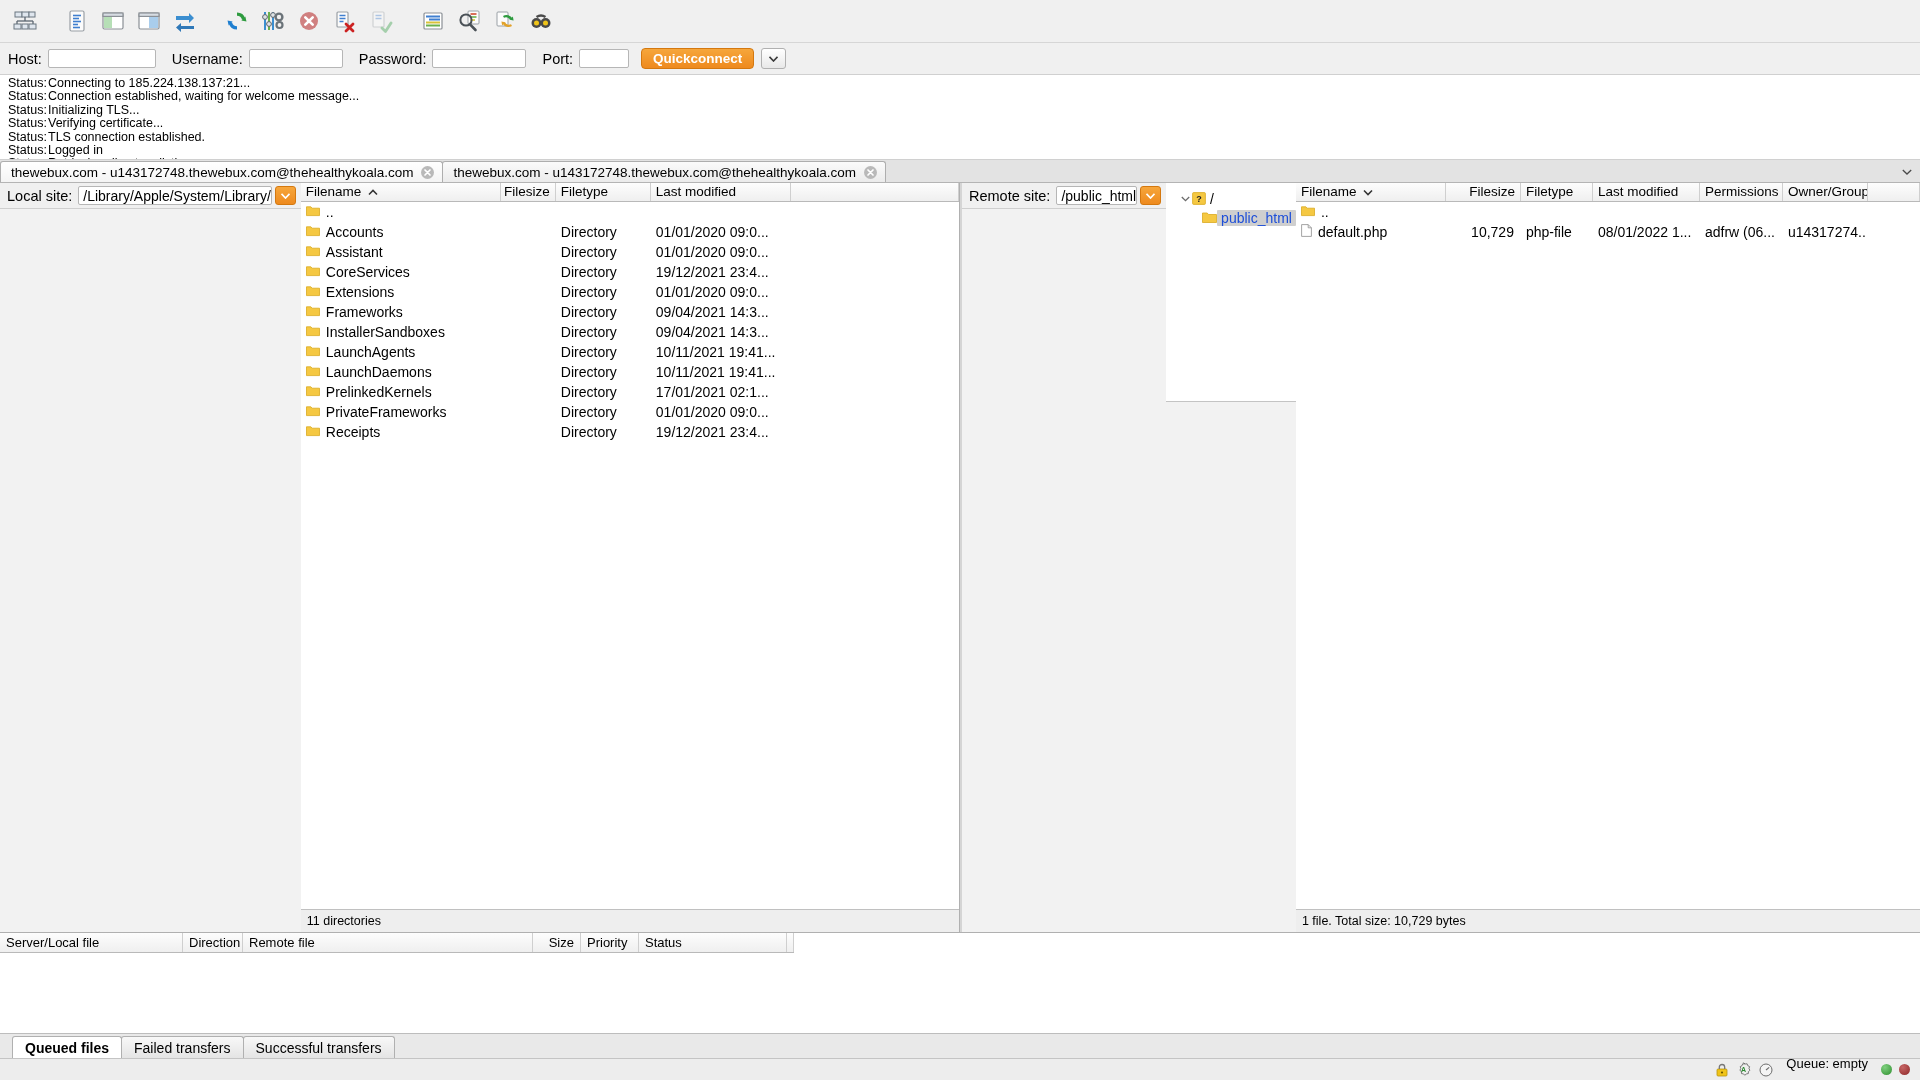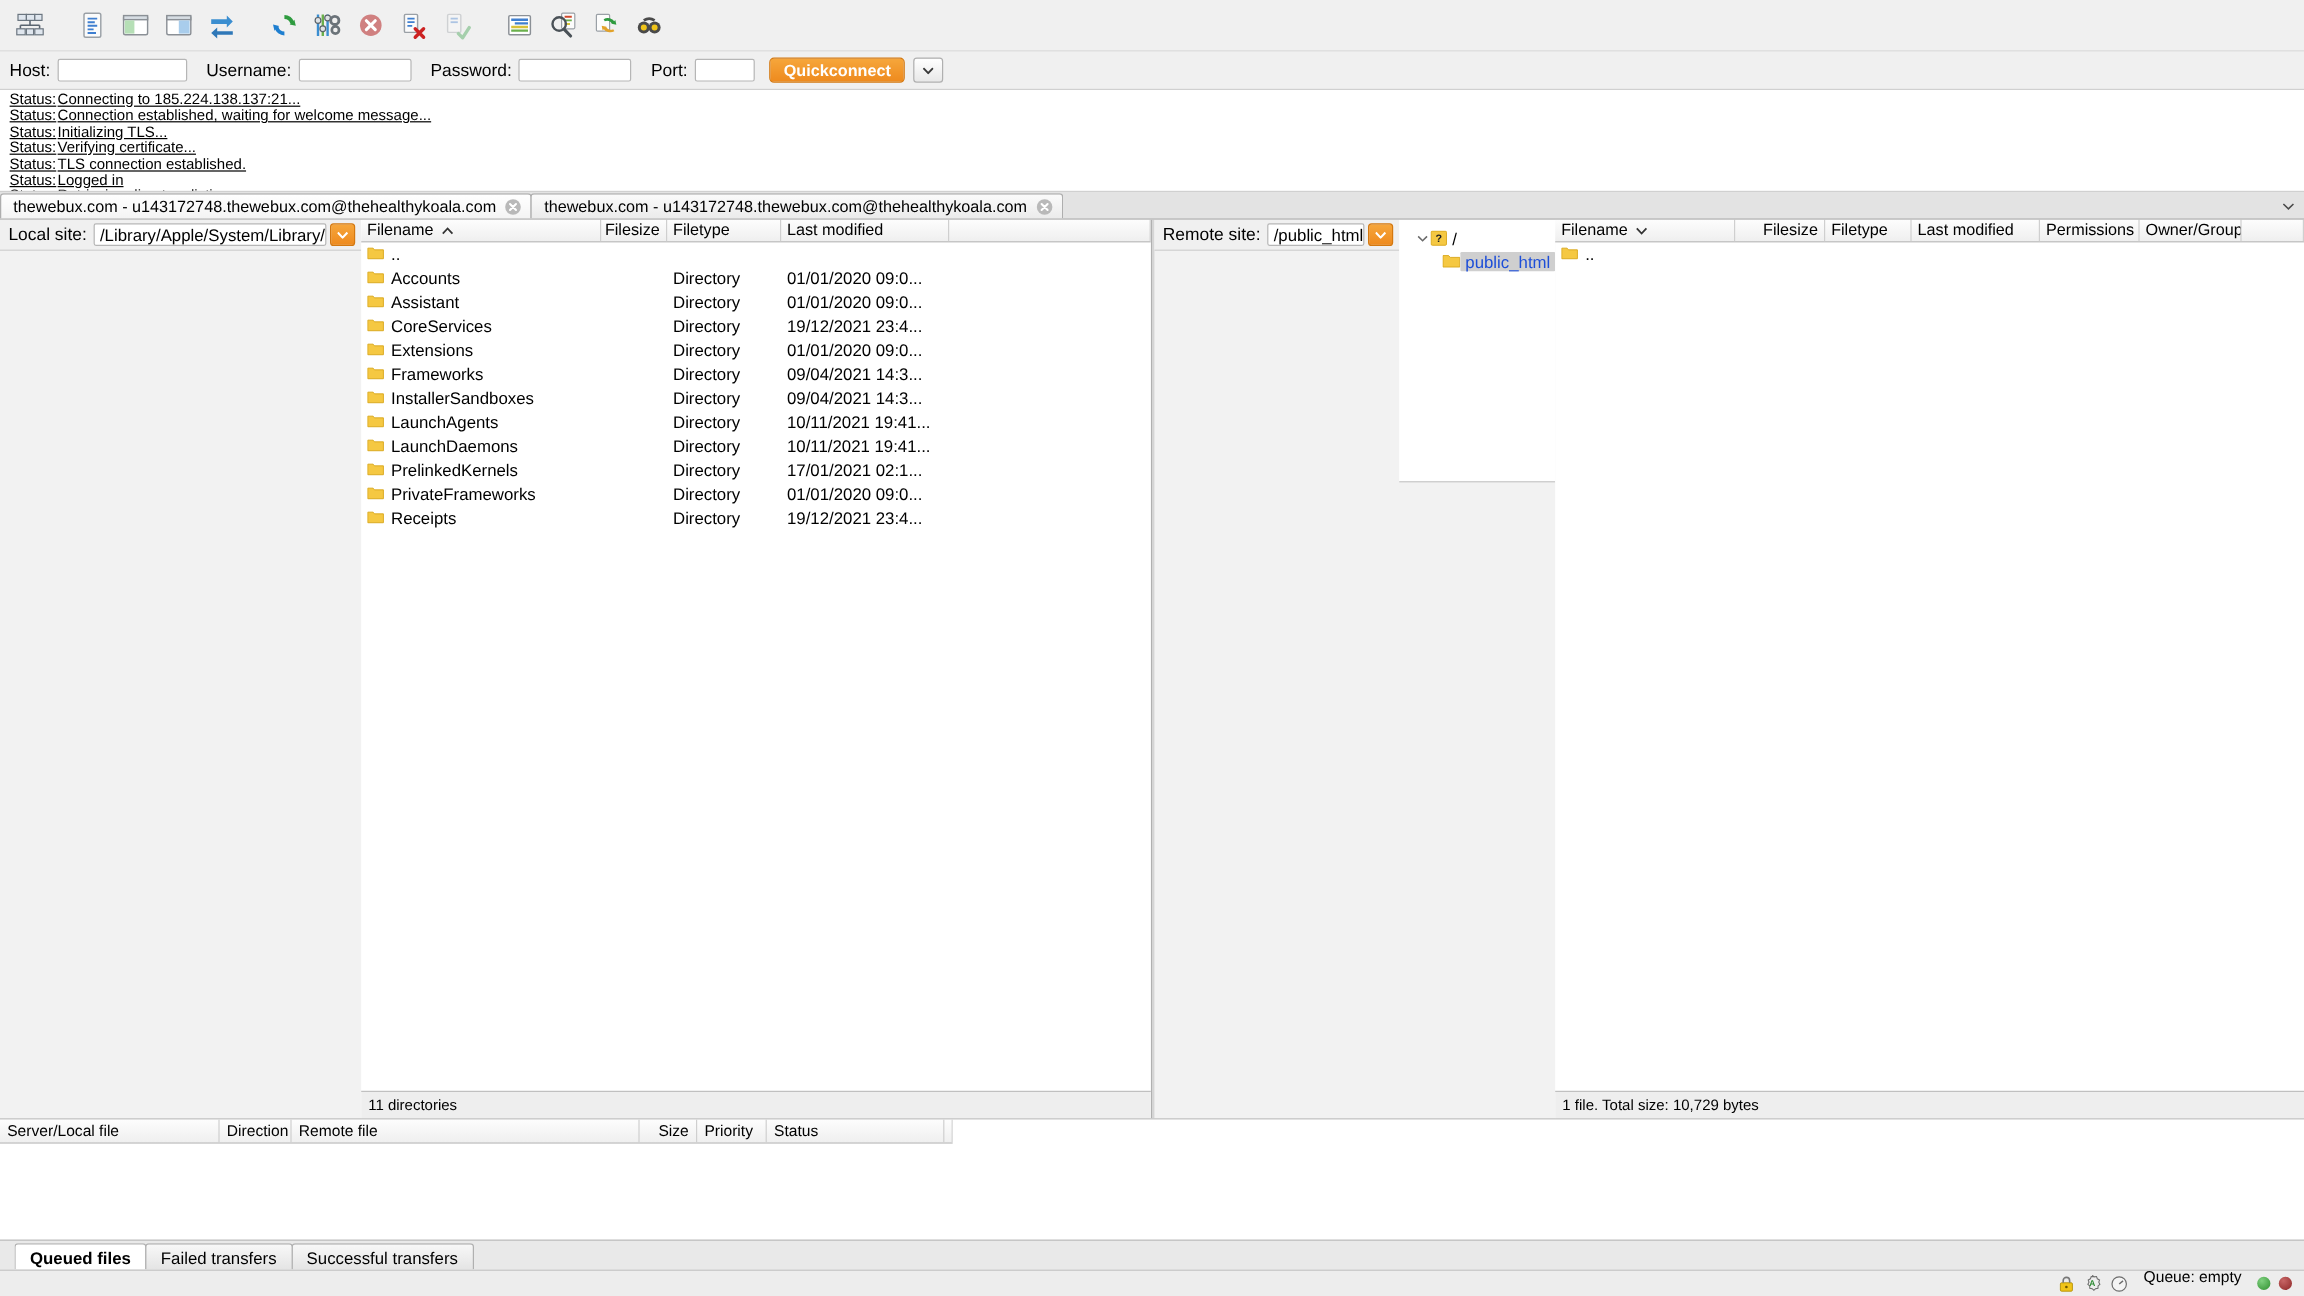--- a/index.html
+++ b/index.html
@@ -78,21 +78,20 @@
   }
 
   
   .log{
     height:82px;min-height:82px;
     background:#ffffff;
     border-bottom:1px solid #d0d0d0;
     padding:2px 16px 0 0;
     overflow:hidden;
     font-size:12.5px;
-    text-decoration:underline;
   }
   .log-row{display:flex;line-height:13.4px;height:13.4px;}
   .log-key{width:48px;padding-left:8px;box-sizing:border-box;color:#000;}
   .log-msg{color:#000;}
 
   
   .tabbar{
     height:22px;min-height:22px;
     background:#e3e3e3;
     border-bottom:1px solid #b4b4b4;
@@ -765,20 +764,34 @@
                   </svg></span>
               <span>..</span>
             </div>
             <div class="c r" style="width:75px"></div>
             <div class="c" style="width:72px"></div>
             <div class="c" style="width:107px"></div>
             <div class="c" style="width:83px"></div>
             <div class="c" style="width:85px"></div>
           </div>
 
+          <div class="frow">
+            <div class="c fname" style="width:150px">
+              <span class="folder"><svg width="11" height="13" viewBox="0 0 11 13">
+                    <path d="M0.6 0.6 h6.6 l3.2 3.2 v8.6 h-9.8 z" fill="#ffffff" stroke="#9a9a9a" stroke-width="0.9"></path>
+                    <path d="M7.2 0.6 v3.2 h3.2" fill="none" stroke="#9a9a9a" stroke-width="0.9"></path>
+                  </svg></span>
+              <span>default.php</span>
+            </div>
+            <div class="c r" style="width:75px">10,729</div>
+            <div class="c" style="width:72px">php-file</div>
+            <div class="c" style="width:107px">08/01/2022 1...</div>
+            <div class="c" style="width:83px">adfrw (06...</div>
+            <div class="c" style="width:85px">u14317274..</div>
+          </div>
         </div>
 
         <div class="fstatus">1 file. Total size: 10,729 bytes</div>
       </div>
     </div>
   </div>
 
   <div class="queue">
     <div class="qhead">
       <div class="col" style="width:183px"><span>Server/Local file</span></div>

